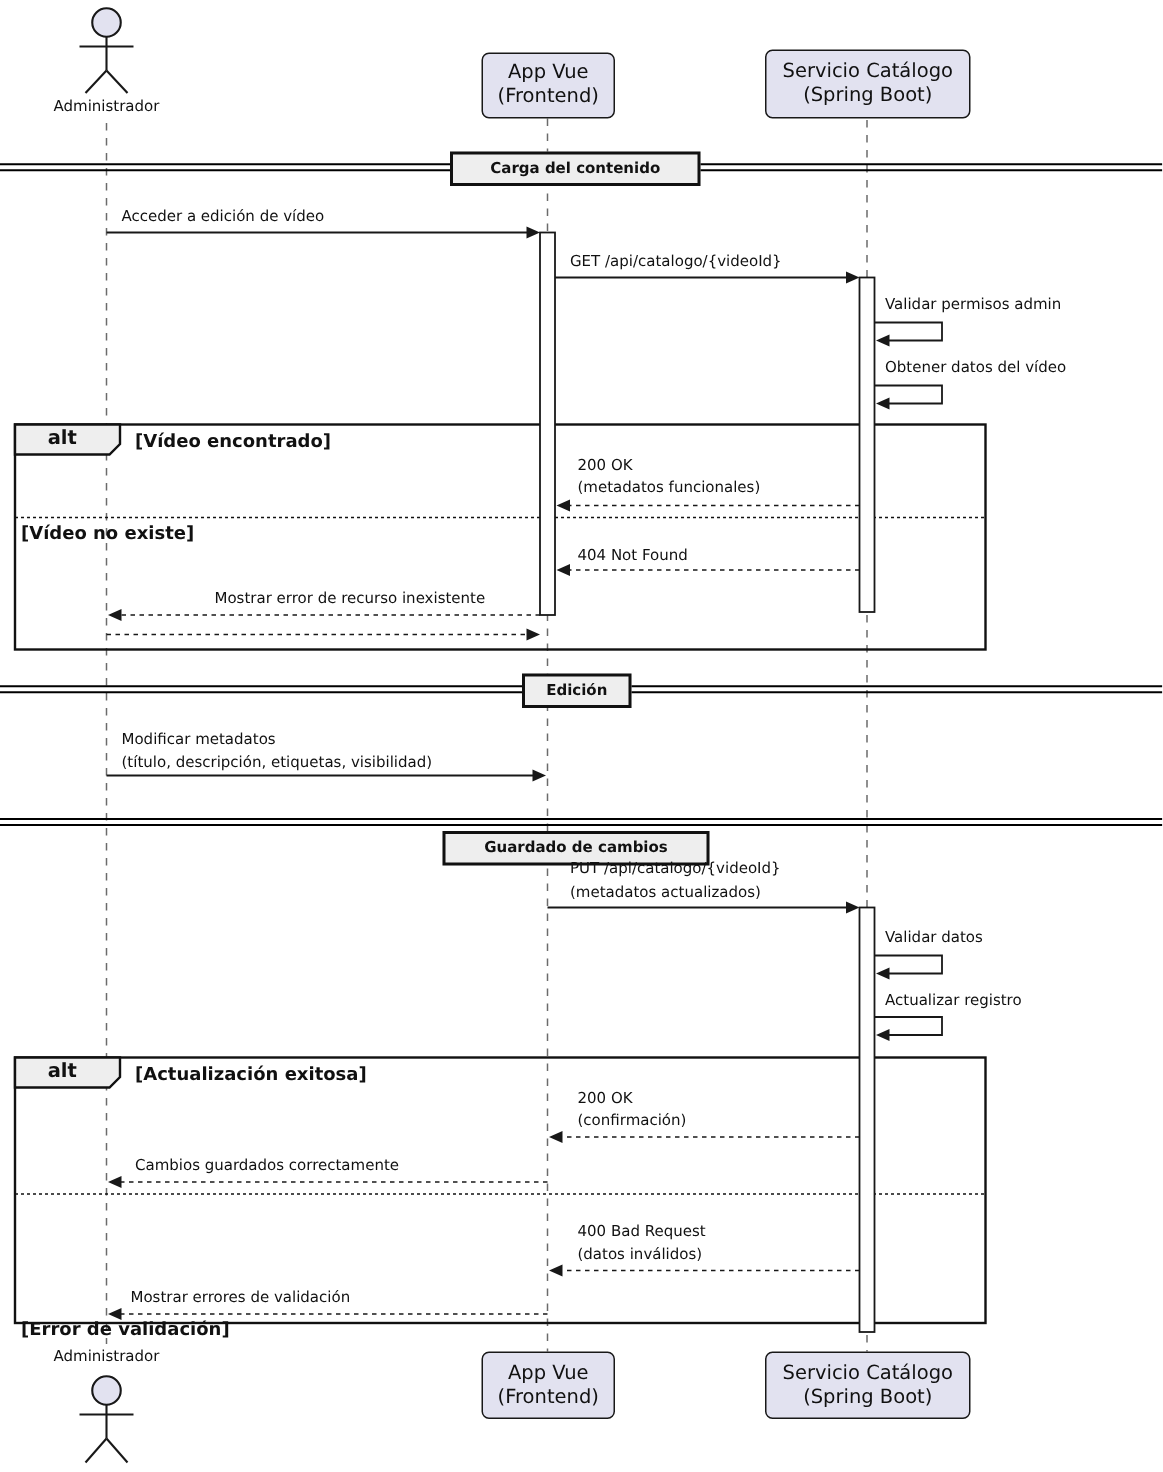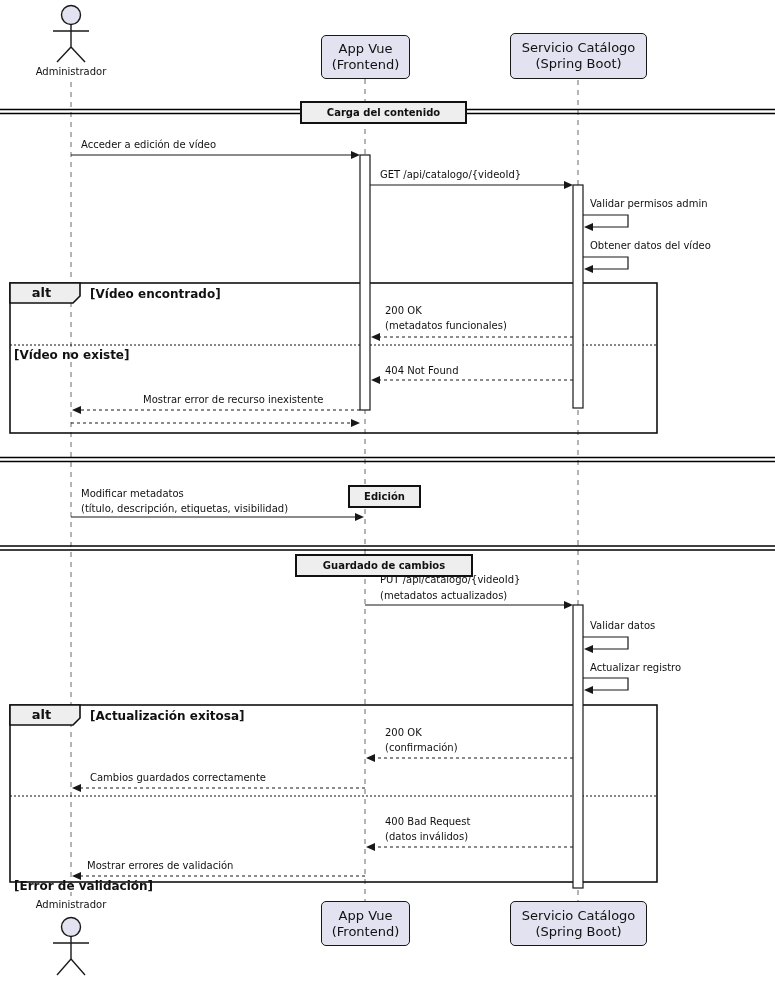--- a/index.html
+++ b/index.html
@@ -160,21 +160,21 @@
   <div class="pbox" style="left:321px; top:901px; width:89px; height:45px;">
     <span>App Vue</span>
     <span>(Frontend)</span>
   </div>
   <div class="pbox" style="left:510px; top:901px; width:137px; height:45px;">
     <span>Servicio Catálogo</span>
     <span>(Spring Boot)</span>
   </div>
 
   <div class="divlbl" style="left:300px; top:101px; width:167px; height:23px;">Carga del contenido</div>
-  <div class="divlbl" style="left:348px; top:449px; width:73px; height:23px;margin-top:36px;">Edición</div>
+  <div class="divlbl" style="left:348px; top:449px; width:73px; height:23px;">Edición</div>
   <div class="divlbl" style="left:295px; top:537px; width:178px; height:23px;margin-top:17px;">Guardado de cambios</div>
 
   <div class="op" style="left:10px; top:285px; width:63px;">alt</div>
   <div class="guard" style="left:90px; top:287px;">[Vídeo encontrado]</div>
   <div class="guard" style="left:14px; top:348px;">[Vídeo no existe]</div>
 
   <div class="op" style="left:10px; top:707px; width:63px;">alt</div>
   <div class="guard" style="left:90px; top:709px;">[Actualización exitosa]</div>
   <div class="guard" style="left:14px; top:839px;margin-top:40px;">[Error de validación]</div>
 

